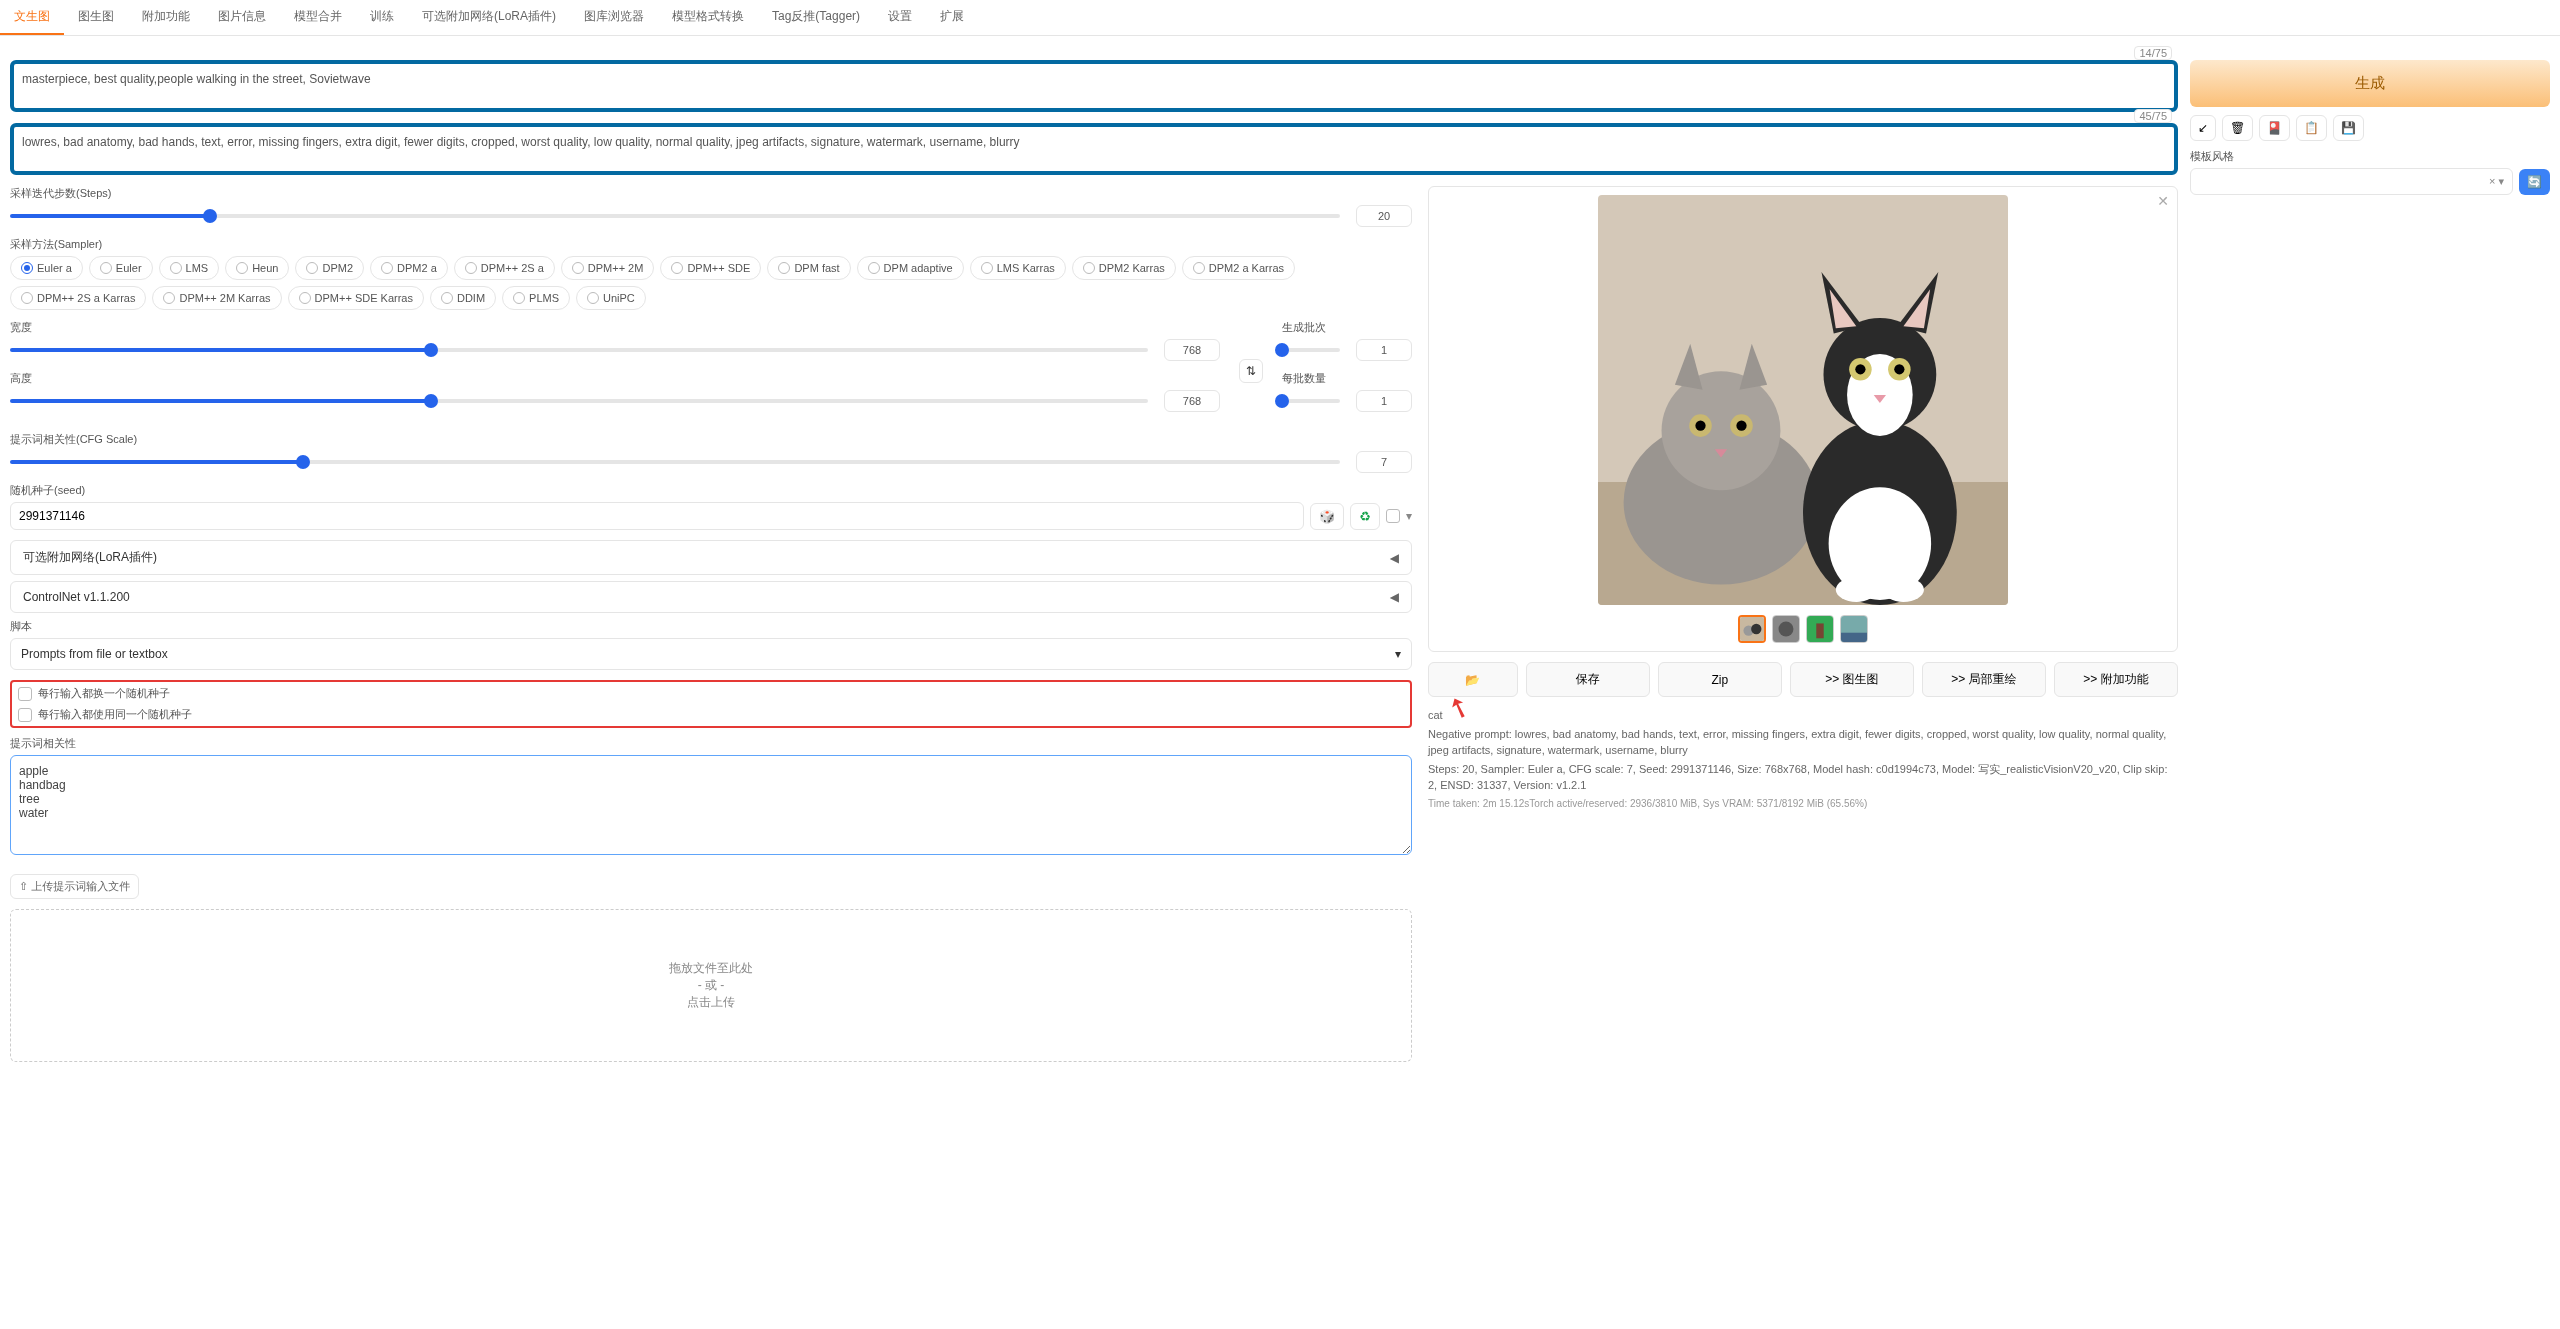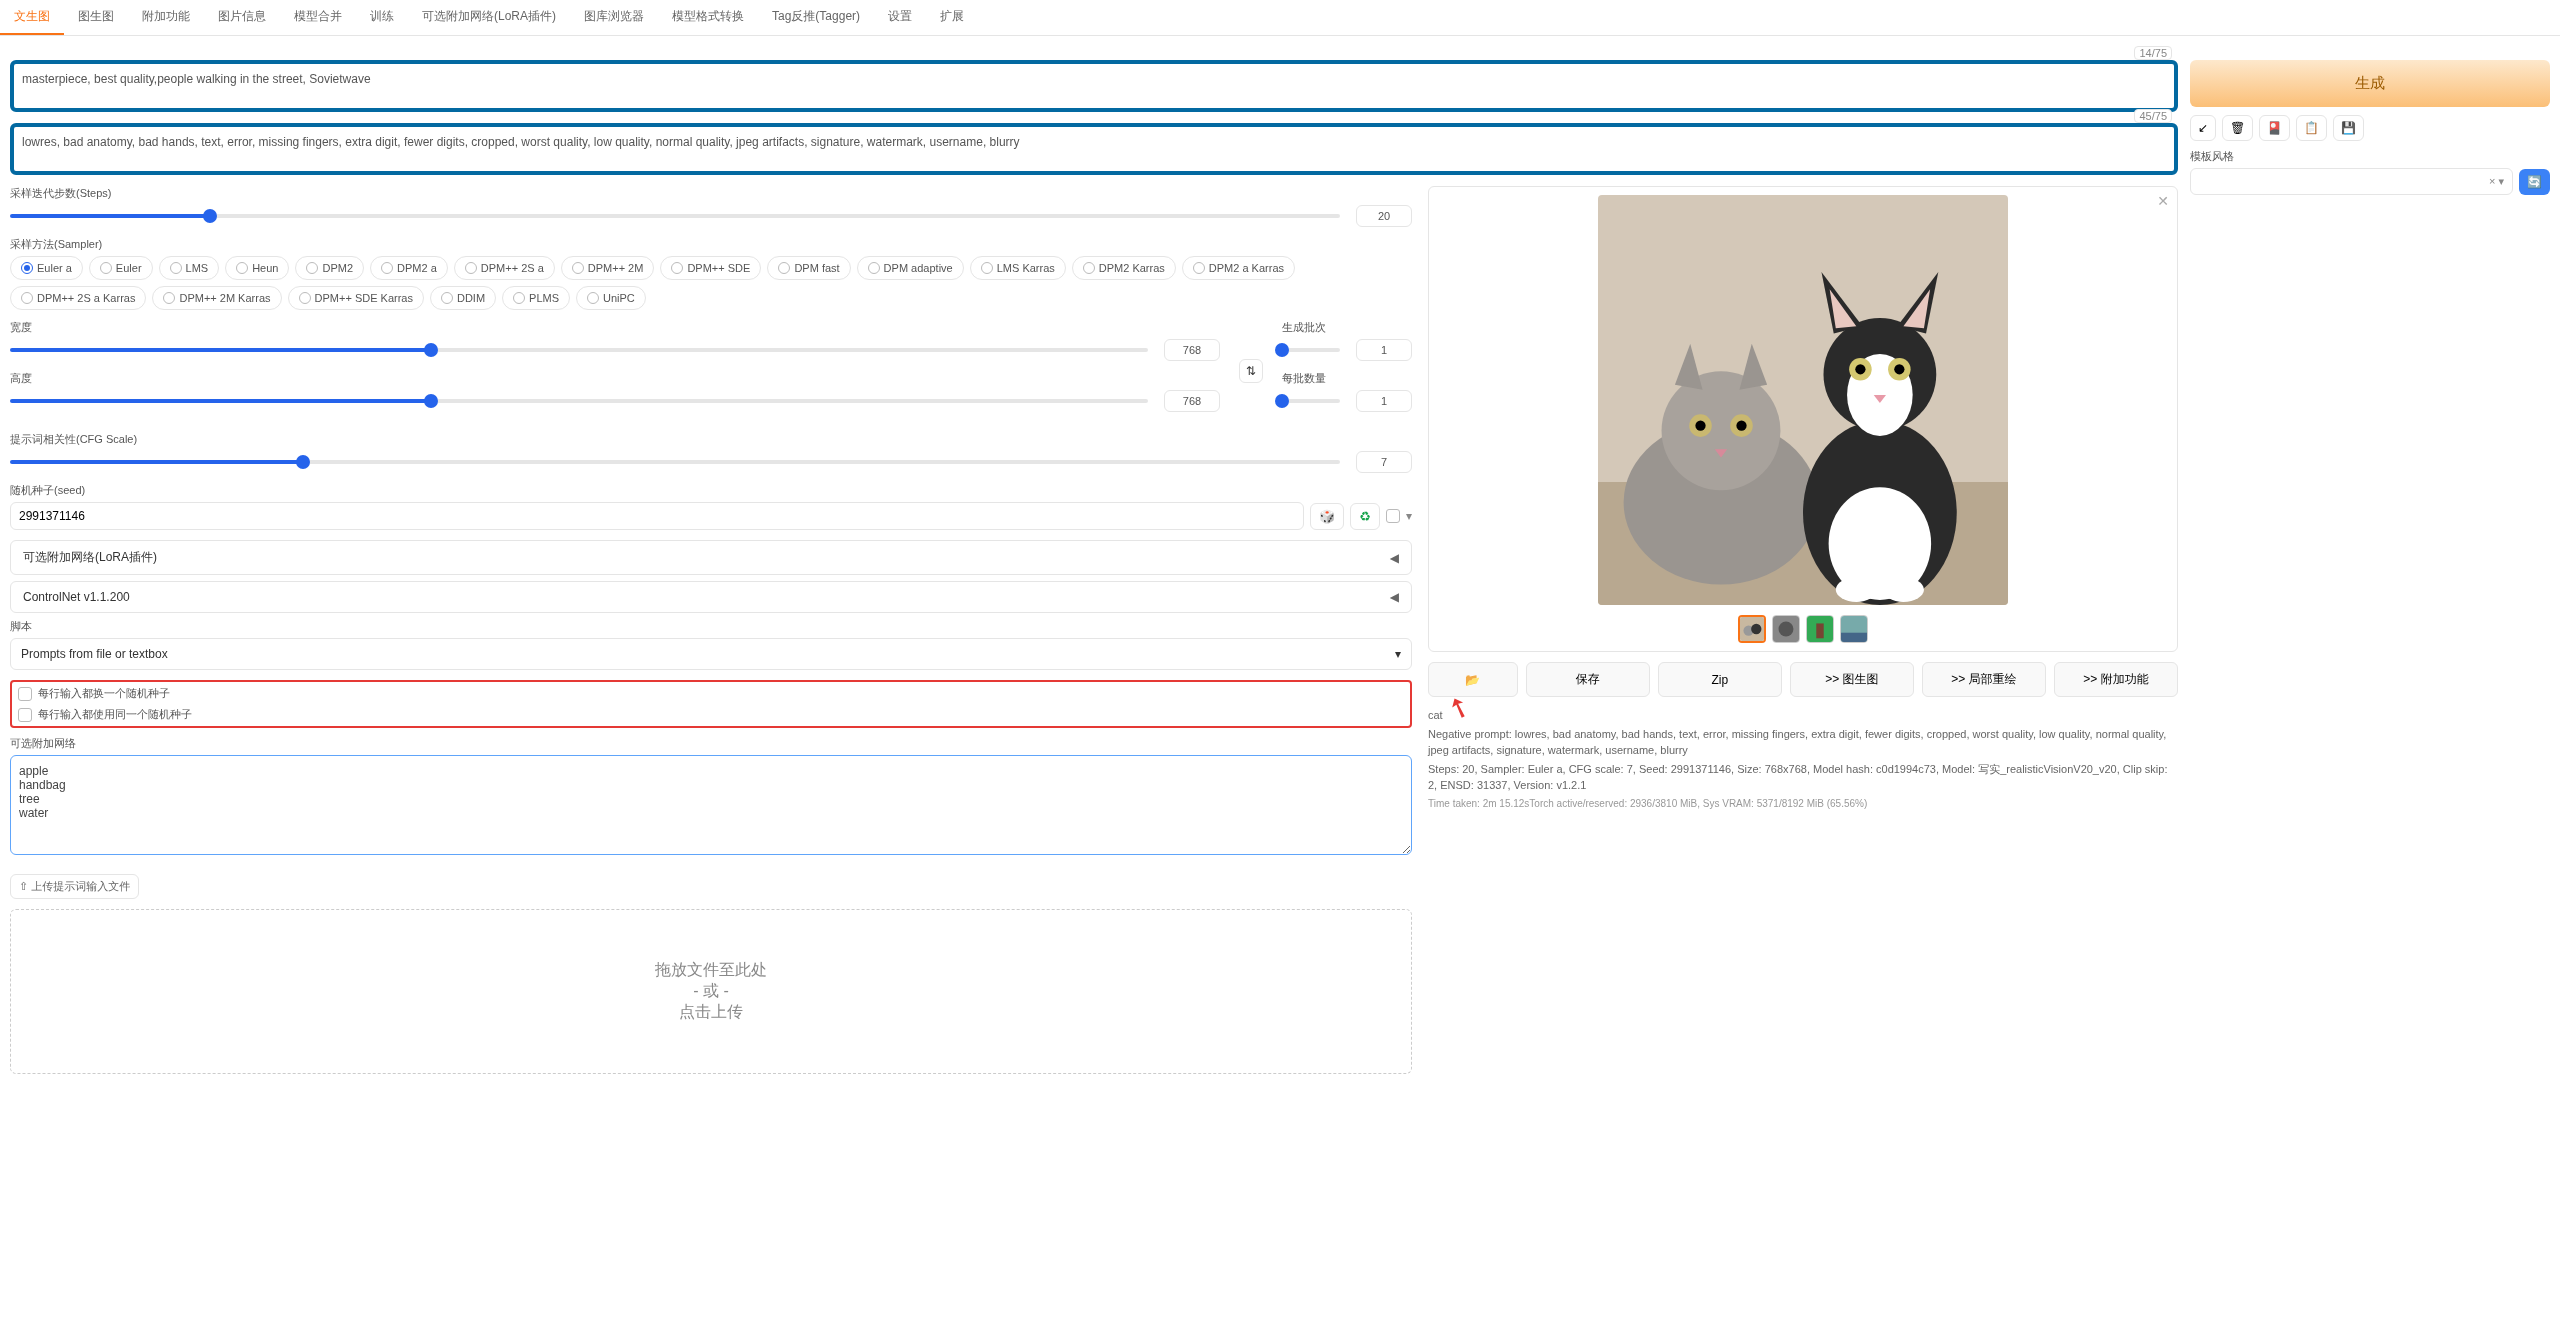--- a/index.html
+++ b/index.html
@@ -38,21 +38,21 @@
 .seed-row { display:flex; gap:6px; align-items:center; }
 .seed-input { flex:1; padding:6px 8px; border:1px solid #e5e5e5; border-radius:6px; font-size:12px; }
 .icon-btn { border:1px solid #e5e5e5; border-radius:6px; padding:5px 8px; cursor:pointer; font-size:13px; background:#fff; }
 .accordion { border:1px solid #e5e5e5; border-radius:6px; padding:8px 12px; margin-bottom:6px; display:flex; justify-content:space-between; align-items:center; cursor:pointer; font-size:12px; }
 .arrow { font-size:12px; color:#666; }
 .script-select { width:100%; border:1px solid #e5e5e5; border-radius:6px; padding:8px 10px; font-size:12px; display:flex; justify-content:space-between; align-items:center; cursor:pointer; margin-bottom:10px; }
 .highlighted { border:2px solid #e53935; border-radius:4px; padding:4px 6px; margin-bottom:8px; position:relative; }
 .red-arrow { position:absolute; right:-60px; top:10px; font-size:28px; color:#e53935; transform:rotate(200deg); }
 .prompt-list textarea { width:100%; min-height:100px; border:1px solid #60a5fa; border-radius:6px; padding:8px; font-size:12px; color:#444; }
 .upload-btn { display:inline-block; border:1px solid #e5e5e5; border-radius:6px; padding:4px 8px; font-size:11px; margin-top:6px; cursor:pointer; color:#666; }
-.dropzone { border:1px dashed #ccc; border-radius:6px; padding:50px 10px; text-align:center; color:#888; font-size:16px; margin-top:10px; }
+.dropzone { border:1px dashed #ccc; border-radius:6px; padding:50px 10px; text-align:center; color:#888; font-size:12px; margin-top:10px; }
 .generate-btn { width:100%; padding:14px; background:linear-gradient(to bottom, #fde8cc, #fbbf77); border:none; border-radius:6px; font-size:15px; color:#9a5a00; cursor:pointer; margin-bottom:8px; }
 .tool-row { display:flex; gap:6px; margin-bottom:8px; }
 .tool-btn { border:1px solid #e5e5e5; border-radius:6px; padding:5px 7px; cursor:pointer; background:#fff; font-size:12px; }
 .style-row { display:flex; gap:6px; align-items:center; }
 .style-select { flex:1; border:1px solid #e5e5e5; border-radius:6px; padding:6px 8px; font-size:11px; display:flex; justify-content:flex-end; align-items:center; color:#888; }
 .refresh-btn { background:#3b82f6; color:#fff; border:none; border-radius:6px; padding:6px 8px; cursor:pointer; font-size:12px; }
 .gallery { border:1px solid #e5e5e5; border-radius:6px; padding:8px; position:relative; margin-bottom:10px; }
 .gallery-close { position:absolute; top:6px; right:8px; color:#aaa; cursor:pointer; font-size:14px; }
 .main-image { display:block; margin:0 auto; width:410px; height:410px; border-radius:4px; }
 .thumbs { display:flex; gap:6px; justify-content:center; margin-top:10px; }
@@ -270,21 +270,21 @@
               <span class="check-box"></span>
               <span>每行输入都换一个随机种子</span>
             </div>
   <div class="check-item">
               <span class="check-box"></span>
               <span>每行输入都使用同一个随机种子</span>
             </div>
 </div>
 
 <div class="field prompt-list">
-  <span class="field-label">可选附加网络</span>
+  <span class="field-label">提示词相关性</span>
   <textarea id="promptlist-ta" style="">apple
 handbag
 tree
 water</textarea>
 </div>
 <span class="upload-btn">⇧ 上传提示词输入文件</span>
 
 <div class="dropzone">
   <div>拖放文件至此处</div>
   <div>- 或 -</div>

